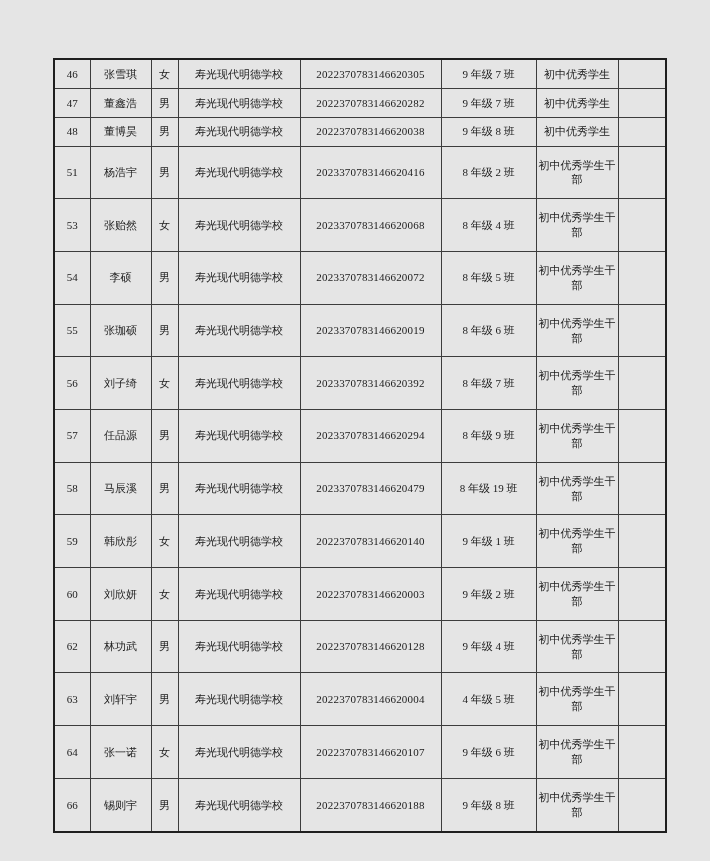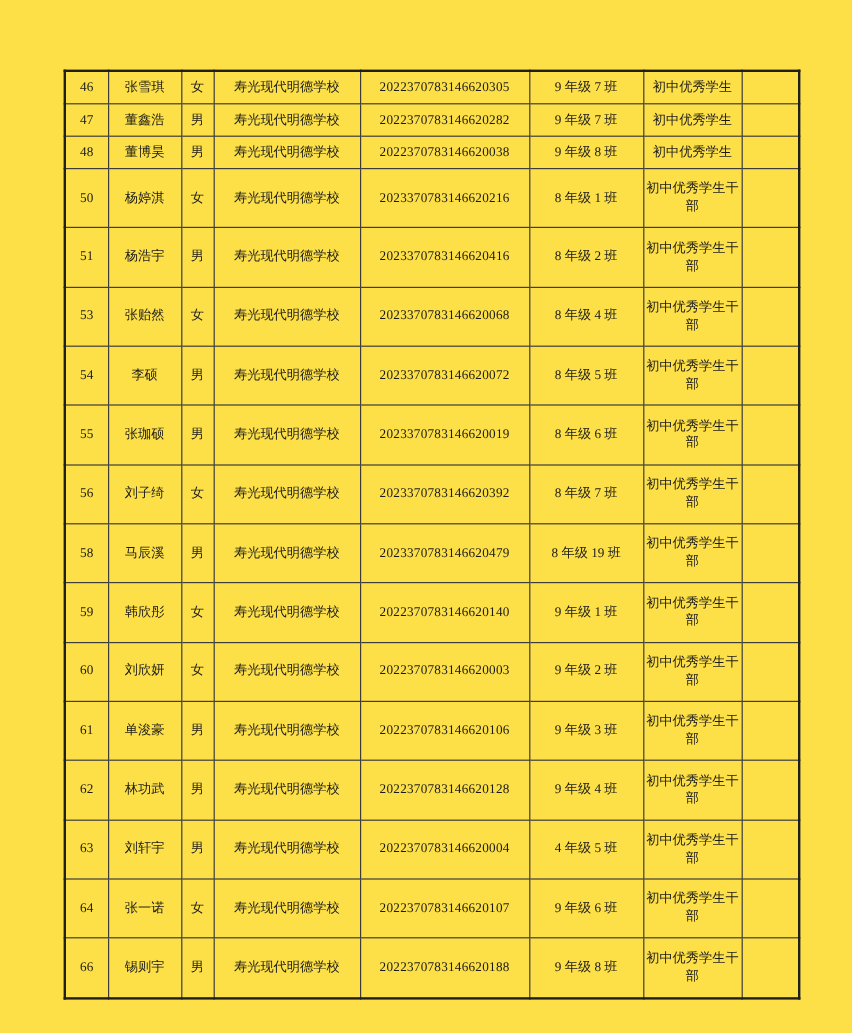--- a/index.html
+++ b/index.html
@@ -9,21 +9,21 @@
   body {
     width: 710px;
     height: 861px;
     position: relative;
     background: #ffffff;
     font-family: "Liberation Serif", "DejaVu Serif", serif;
   }
   .page {
     position: absolute;
     inset: 0;
-    background: #fde047;
+    background: #e5e5e5;
   }
   table.award-table {
     position: absolute;
     left: 53px;
     top: 58px;
     width: 612px;
     height: 775px;
     border-collapse: collapse;
     table-layout: fixed;
     border: 2px solid #1f1f1f;
@@ -86,30 +86,20 @@
     <td class="c-name">董博昊</td>
     <td class="c-gender">男</td>
     <td class="c-school">寿光现代明德学校</td>
     <td class="c-id">2022370783146620038</td>
     <td class="c-class">9 年级 8 班</td>
     <td class="c-award">初中优秀学生</td>
     <td class="c-blank"></td>
   </tr>
 
 
-  <tr>
-    <td class="c-no">50</td>
-    <td class="c-name">杨婷淇</td>
-    <td class="c-gender">女</td>
-    <td class="c-school">寿光现代明德学校</td>
-    <td class="c-id">2023370783146620216</td>
-    <td class="c-class">8 年级 1 班</td>
-    <td class="c-award">初中优秀学生干部</td>
-    <td class="c-blank"></td>
-  </tr>
 
   <tr>
     <td class="c-no">51</td>
     <td class="c-name">杨浩宇</td>
     <td class="c-gender">男</td>
     <td class="c-school">寿光现代明德学校</td>
     <td class="c-id">2023370783146620416</td>
     <td class="c-class">8 年级 2 班</td>
     <td class="c-award">初中优秀学生干部</td>
     <td class="c-blank"></td>
@@ -153,20 +143,30 @@
     <td class="c-no">56</td>
     <td class="c-name">刘子绮</td>
     <td class="c-gender">女</td>
     <td class="c-school">寿光现代明德学校</td>
     <td class="c-id">2023370783146620392</td>
     <td class="c-class">8 年级 7 班</td>
     <td class="c-award">初中优秀学生干部</td>
     <td class="c-blank"></td>
   </tr>
 
+  <tr>
+    <td class="c-no">57</td>
+    <td class="c-name">任品源</td>
+    <td class="c-gender">男</td>
+    <td class="c-school">寿光现代明德学校</td>
+    <td class="c-id">2023370783146620294</td>
+    <td class="c-class">8 年级 9 班</td>
+    <td class="c-award">初中优秀学生干部</td>
+    <td class="c-blank"></td>
+  </tr>
 
   <tr>
     <td class="c-no">58</td>
     <td class="c-name">马辰溪</td>
     <td class="c-gender">男</td>
     <td class="c-school">寿光现代明德学校</td>
     <td class="c-id">2023370783146620479</td>
     <td class="c-class">8 年级 19 班</td>
     <td class="c-award">初中优秀学生干部</td>
     <td class="c-blank"></td>
@@ -187,30 +187,20 @@
     <td class="c-no">60</td>
     <td class="c-name">刘欣妍</td>
     <td class="c-gender">女</td>
     <td class="c-school">寿光现代明德学校</td>
     <td class="c-id">2022370783146620003</td>
     <td class="c-class">9 年级 2 班</td>
     <td class="c-award">初中优秀学生干部</td>
     <td class="c-blank"></td>
   </tr>
 
-  <tr>
-    <td class="c-no">61</td>
-    <td class="c-name">单浚豪</td>
-    <td class="c-gender">男</td>
-    <td class="c-school">寿光现代明德学校</td>
-    <td class="c-id">2022370783146620106</td>
-    <td class="c-class">9 年级 3 班</td>
-    <td class="c-award">初中优秀学生干部</td>
-    <td class="c-blank"></td>
-  </tr>
 
   <tr>
     <td class="c-no">62</td>
     <td class="c-name">林功武</td>
     <td class="c-gender">男</td>
     <td class="c-school">寿光现代明德学校</td>
     <td class="c-id">2022370783146620128</td>
     <td class="c-class">9 年级 4 班</td>
     <td class="c-award">初中优秀学生干部</td>
     <td class="c-blank"></td>

